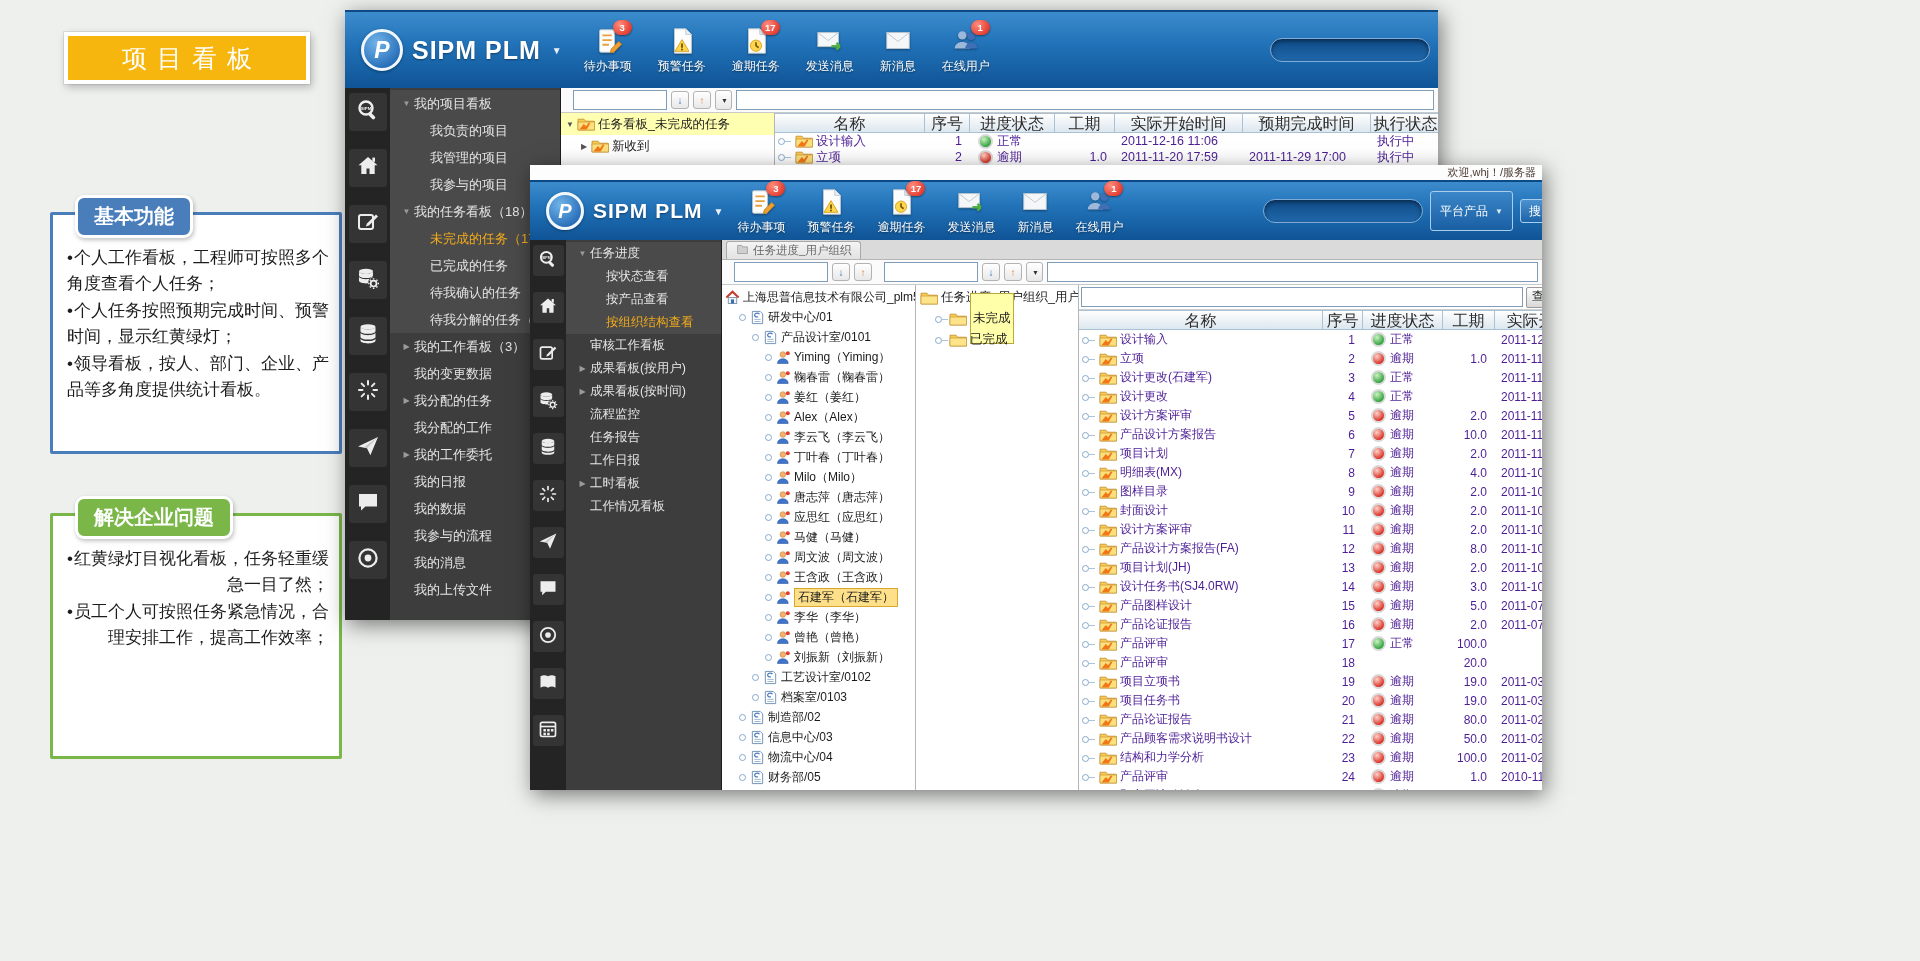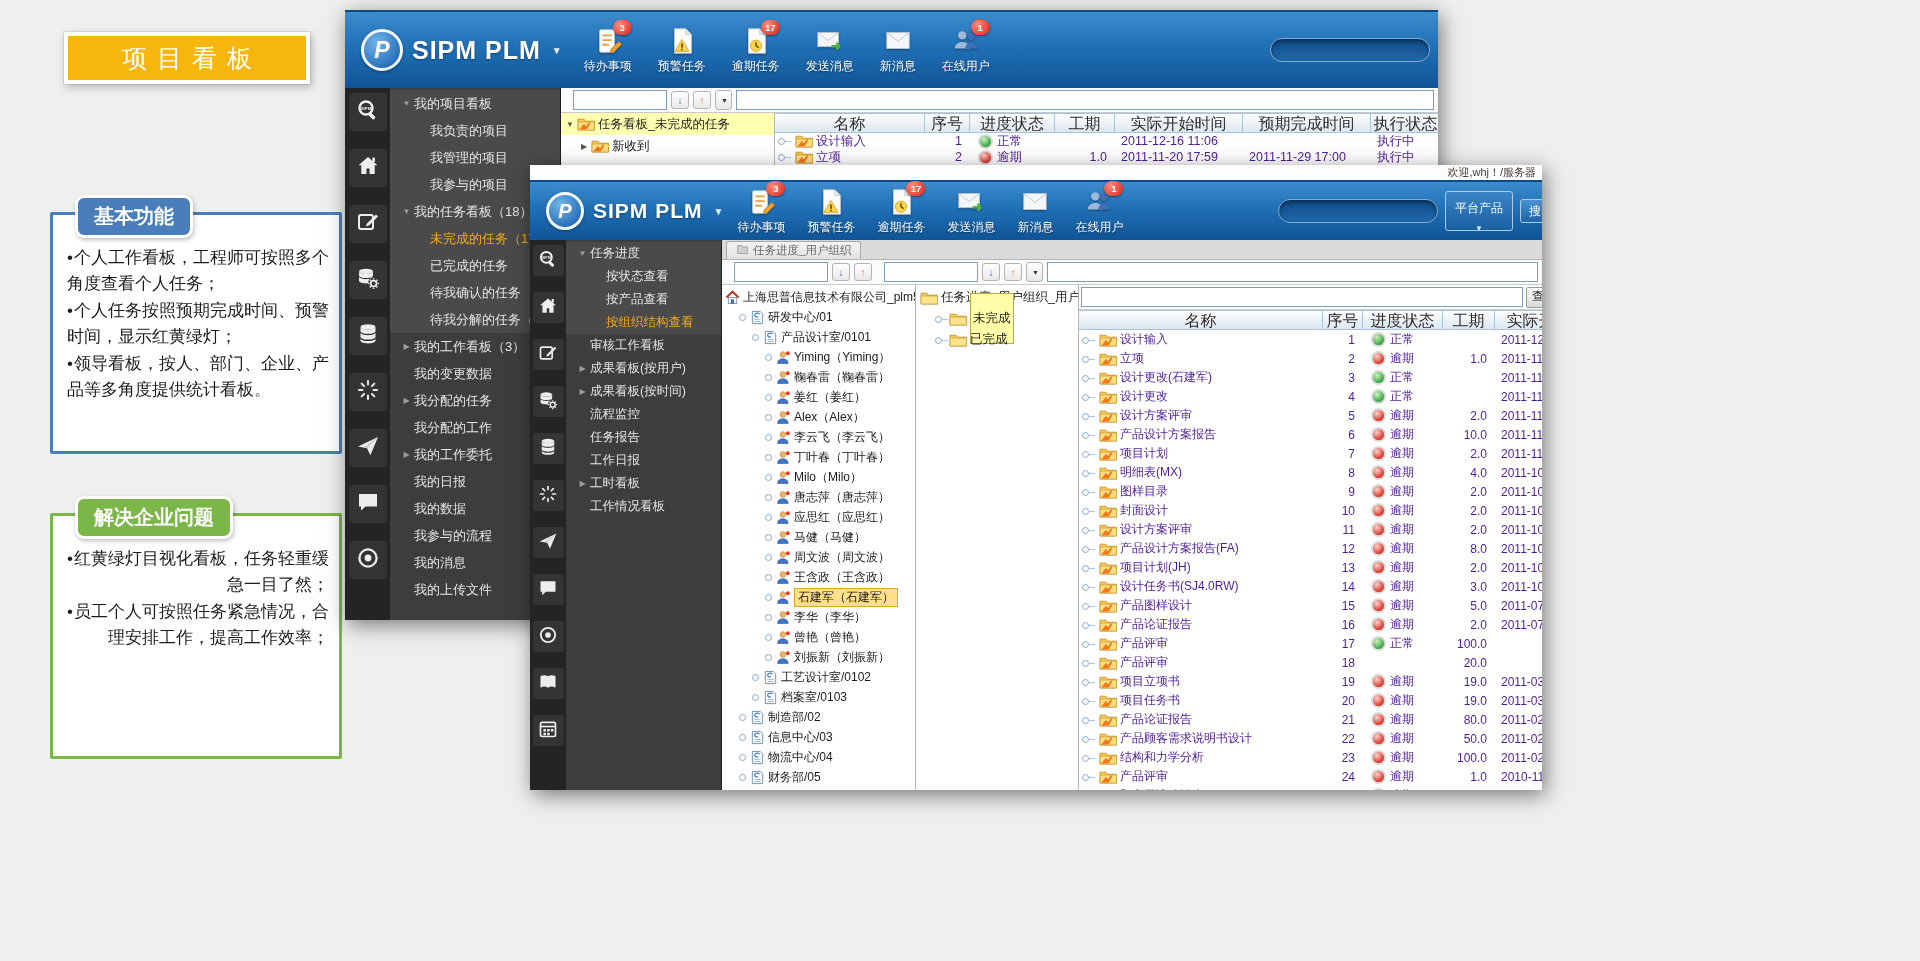--- a/index.html
+++ b/index.html
@@ -45,21 +45,21 @@
   .tb-label{color:#fff;font-size:12px;margin-top:2px;text-shadow:0 1px 2px rgba(0,0,0,.5);white-space:nowrap;}
   .badge{position:absolute;top:-6px;right:-9px;min-width:15px;height:15px;border-radius:8px;
     background:radial-gradient(circle at 35% 30%,#ff8d7e,#d81f12);color:#fff;font-size:9.5px;font-weight:bold;
     display:flex;align-items:center;justify-content:center;padding:0 2px;box-shadow:0 1px 2px rgba(0,0,0,.45);}
 
   .hdr-right{margin-left:auto;display:flex;align-items:center;gap:7px;padding-right:8px;}
   .search-pill{width:158px;height:22px;border-radius:12px;border:1px solid #7fabd6;
     background:linear-gradient(#0e4a86,#2068ab);box-shadow:inset 0 2px 4px rgba(0,0,0,.45);}
   .search-pill input{width:100%;height:100%;background:transparent;border:none;outline:none;color:#fff;font-size:12px;padding:0 10px;box-sizing:border-box;}
   .plat-btn{height:22px;border:1px solid #a9cdec;border-radius:3px;background:linear-gradient(#3b86c8,#195fa3);
-    color:#fff;font-size:12px;display:flex;align-items:center;gap:7px;padding:8px 9px;cursor:pointer;white-space:nowrap;flex-direction:column;}
+    color:#fff;font-size:12px;display:flex;align-items:center;gap:7px;padding:8px 9px;cursor:pointer;white-space:nowrap;}
   .plat-btn .caret{font-size:8px;color:#dcebf8;}
   .mini-btn{height:22px;border:1px solid #a9cdec;border-radius:3px;background:linear-gradient(#4c92d0,#1d64a8);
     color:#fff;font-size:12px;display:flex;align-items:center;padding:0 8px;cursor:pointer;margin-right:-16px;white-space:nowrap;}
 
   .welcome-strip{height:15px;background:#fdfdfd;display:flex;align-items:center;justify-content:flex-end;
     padding-right:6px;font-size:11px;color:#4a3a32;}
 
   .win-body{display:flex;align-items:stretch;}
   .wb-back{height:534px;}
   .wb-front{height:552px;}

